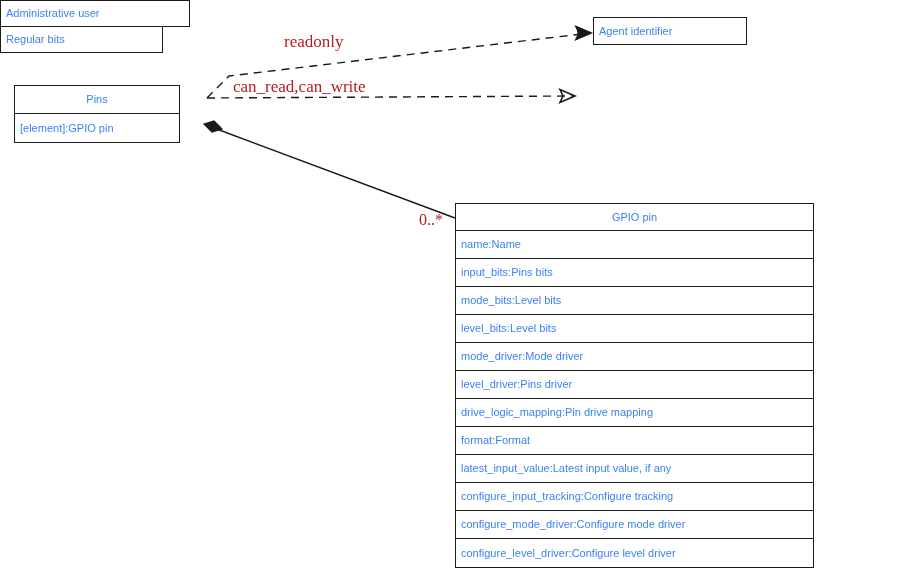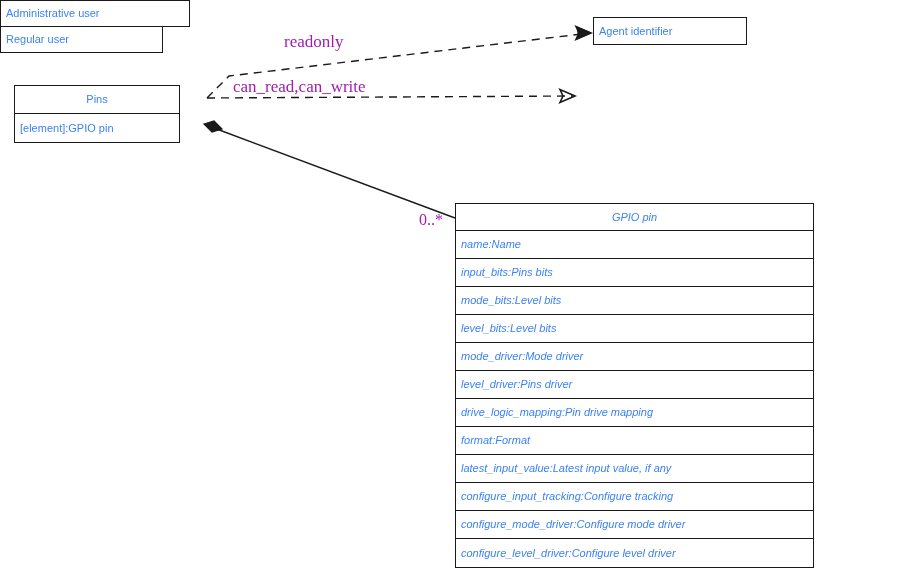--- a/index.html
+++ b/index.html
@@ -57,29 +57,29 @@
   #admin-user { left: 577px; top: 85px; width: 190px; border: none; }
   #admin-user .krow {
     border: 1px solid #1a1a1a;
     height: 27px;
     margin-top: -1px;
   }
   #admin-user .krow:first-child { margin-top: 0; }
   #admin-user .krow.narrow { width: 163px; }
 
   
-  #gpio-pin { left: 455px; top: 203px; width: 359px; font-style: italic; }
+  #gpio-pin { left: 455px; top: 203px; width: 359px; }
   #gpio-pin .krow { height: 28px; }
   #gpio-pin .krow.header { height: 27px; }
 
   .edge-label {
     position: absolute;
     font-family: "Liberation Serif", serif;
     font-size: 17px;
-    color: #a21caf;
+    color: #b91c1c;
     white-space: nowrap;
     line-height: 1;
   }
   #label-readonly { left: 284px; top: 33px; }
   #label-rw { left: 233px; top: 78px; }
   #label-mult { left: 419px; top: 212px; font-size: 16px; }
 </style>
 </head>
 <body>
 
@@ -108,21 +108,21 @@
     <div class="krow center">Pins</div>
     <div class="krow left">[element]:GPIO pin</div>
   </div>
 
   <div class="klass" id="agent-identifier">
     <div class="krow left">Agent identifier</div>
   </div>
 
   <div id="admin-user">
     <div class="krow left">Administrative user</div>
-    <div class="krow left narrow">Regular user</div>
+    <div class="krow left narrow">Regular bits</div>
   </div>
 
   <div class="klass" id="gpio-pin">
     <div class="krow center header">GPIO pin</div>
     <div class="krow left">name:Name</div>
     <div class="krow left">input_bits:Pins bits</div>
     <div class="krow left">mode_bits:Level bits</div>
     <div class="krow left">level_bits:Level bits</div>
     <div class="krow left">mode_driver:Mode driver</div>
     <div class="krow left">level_driver:Pins driver</div>

